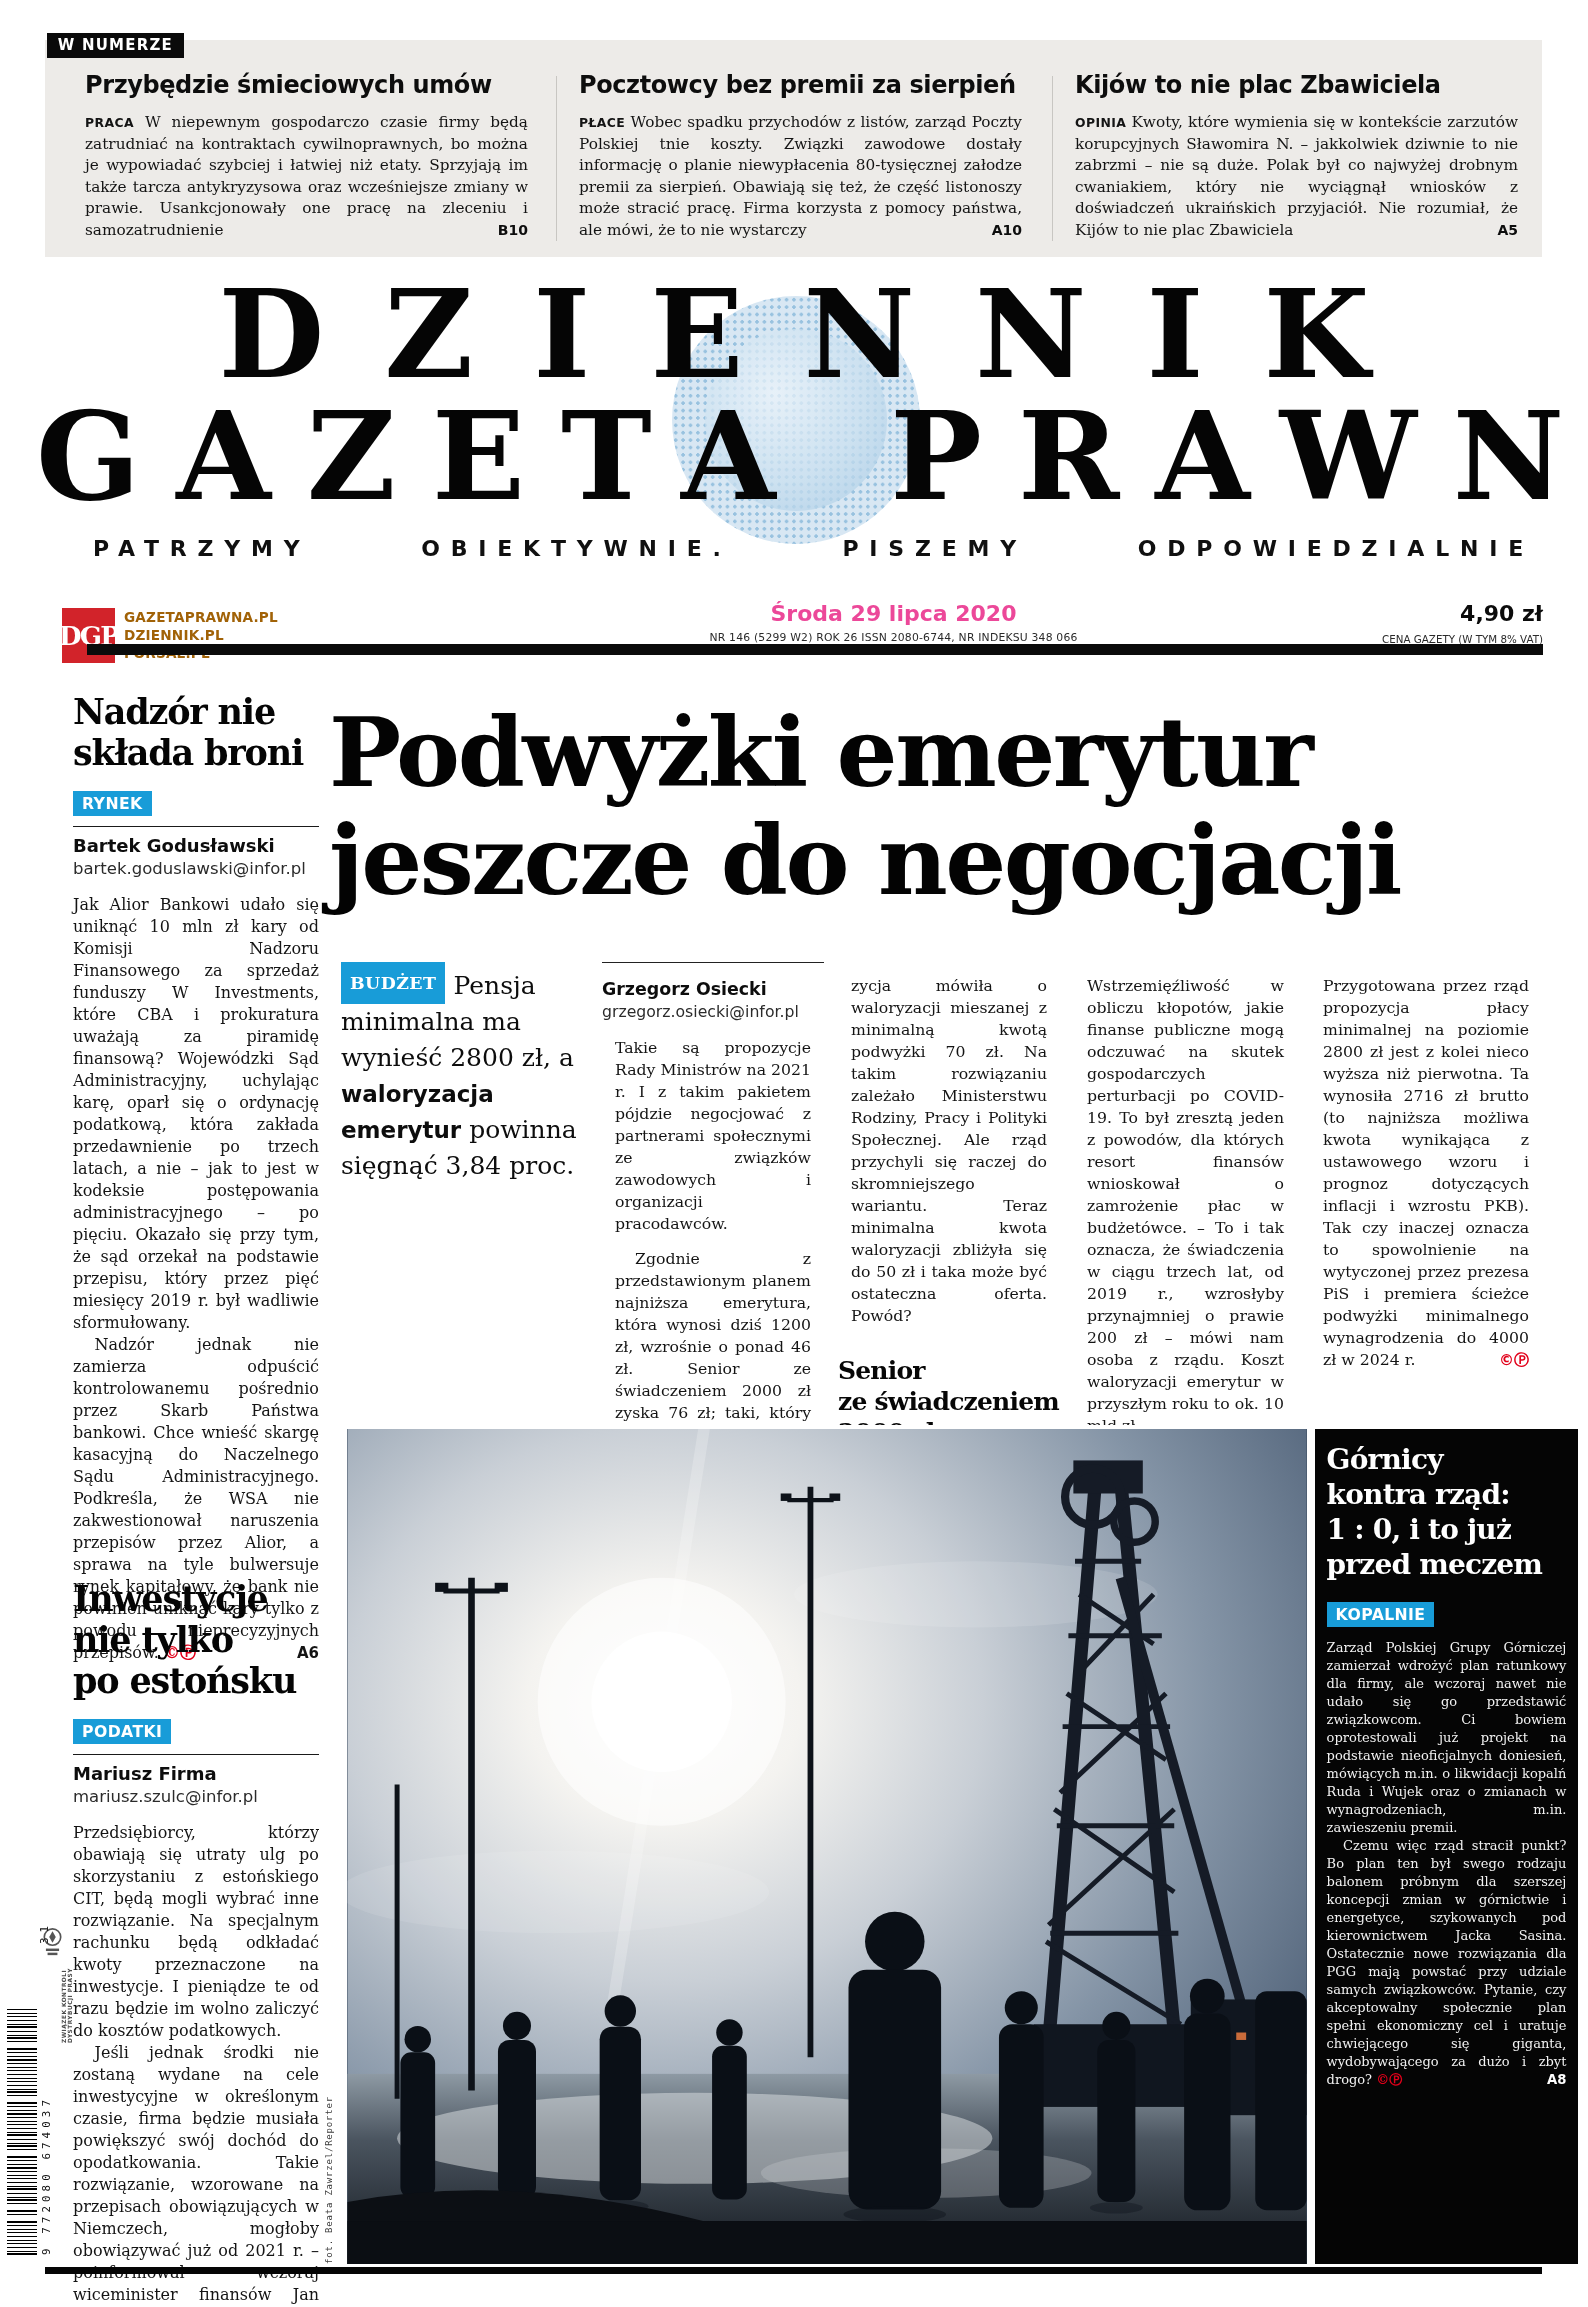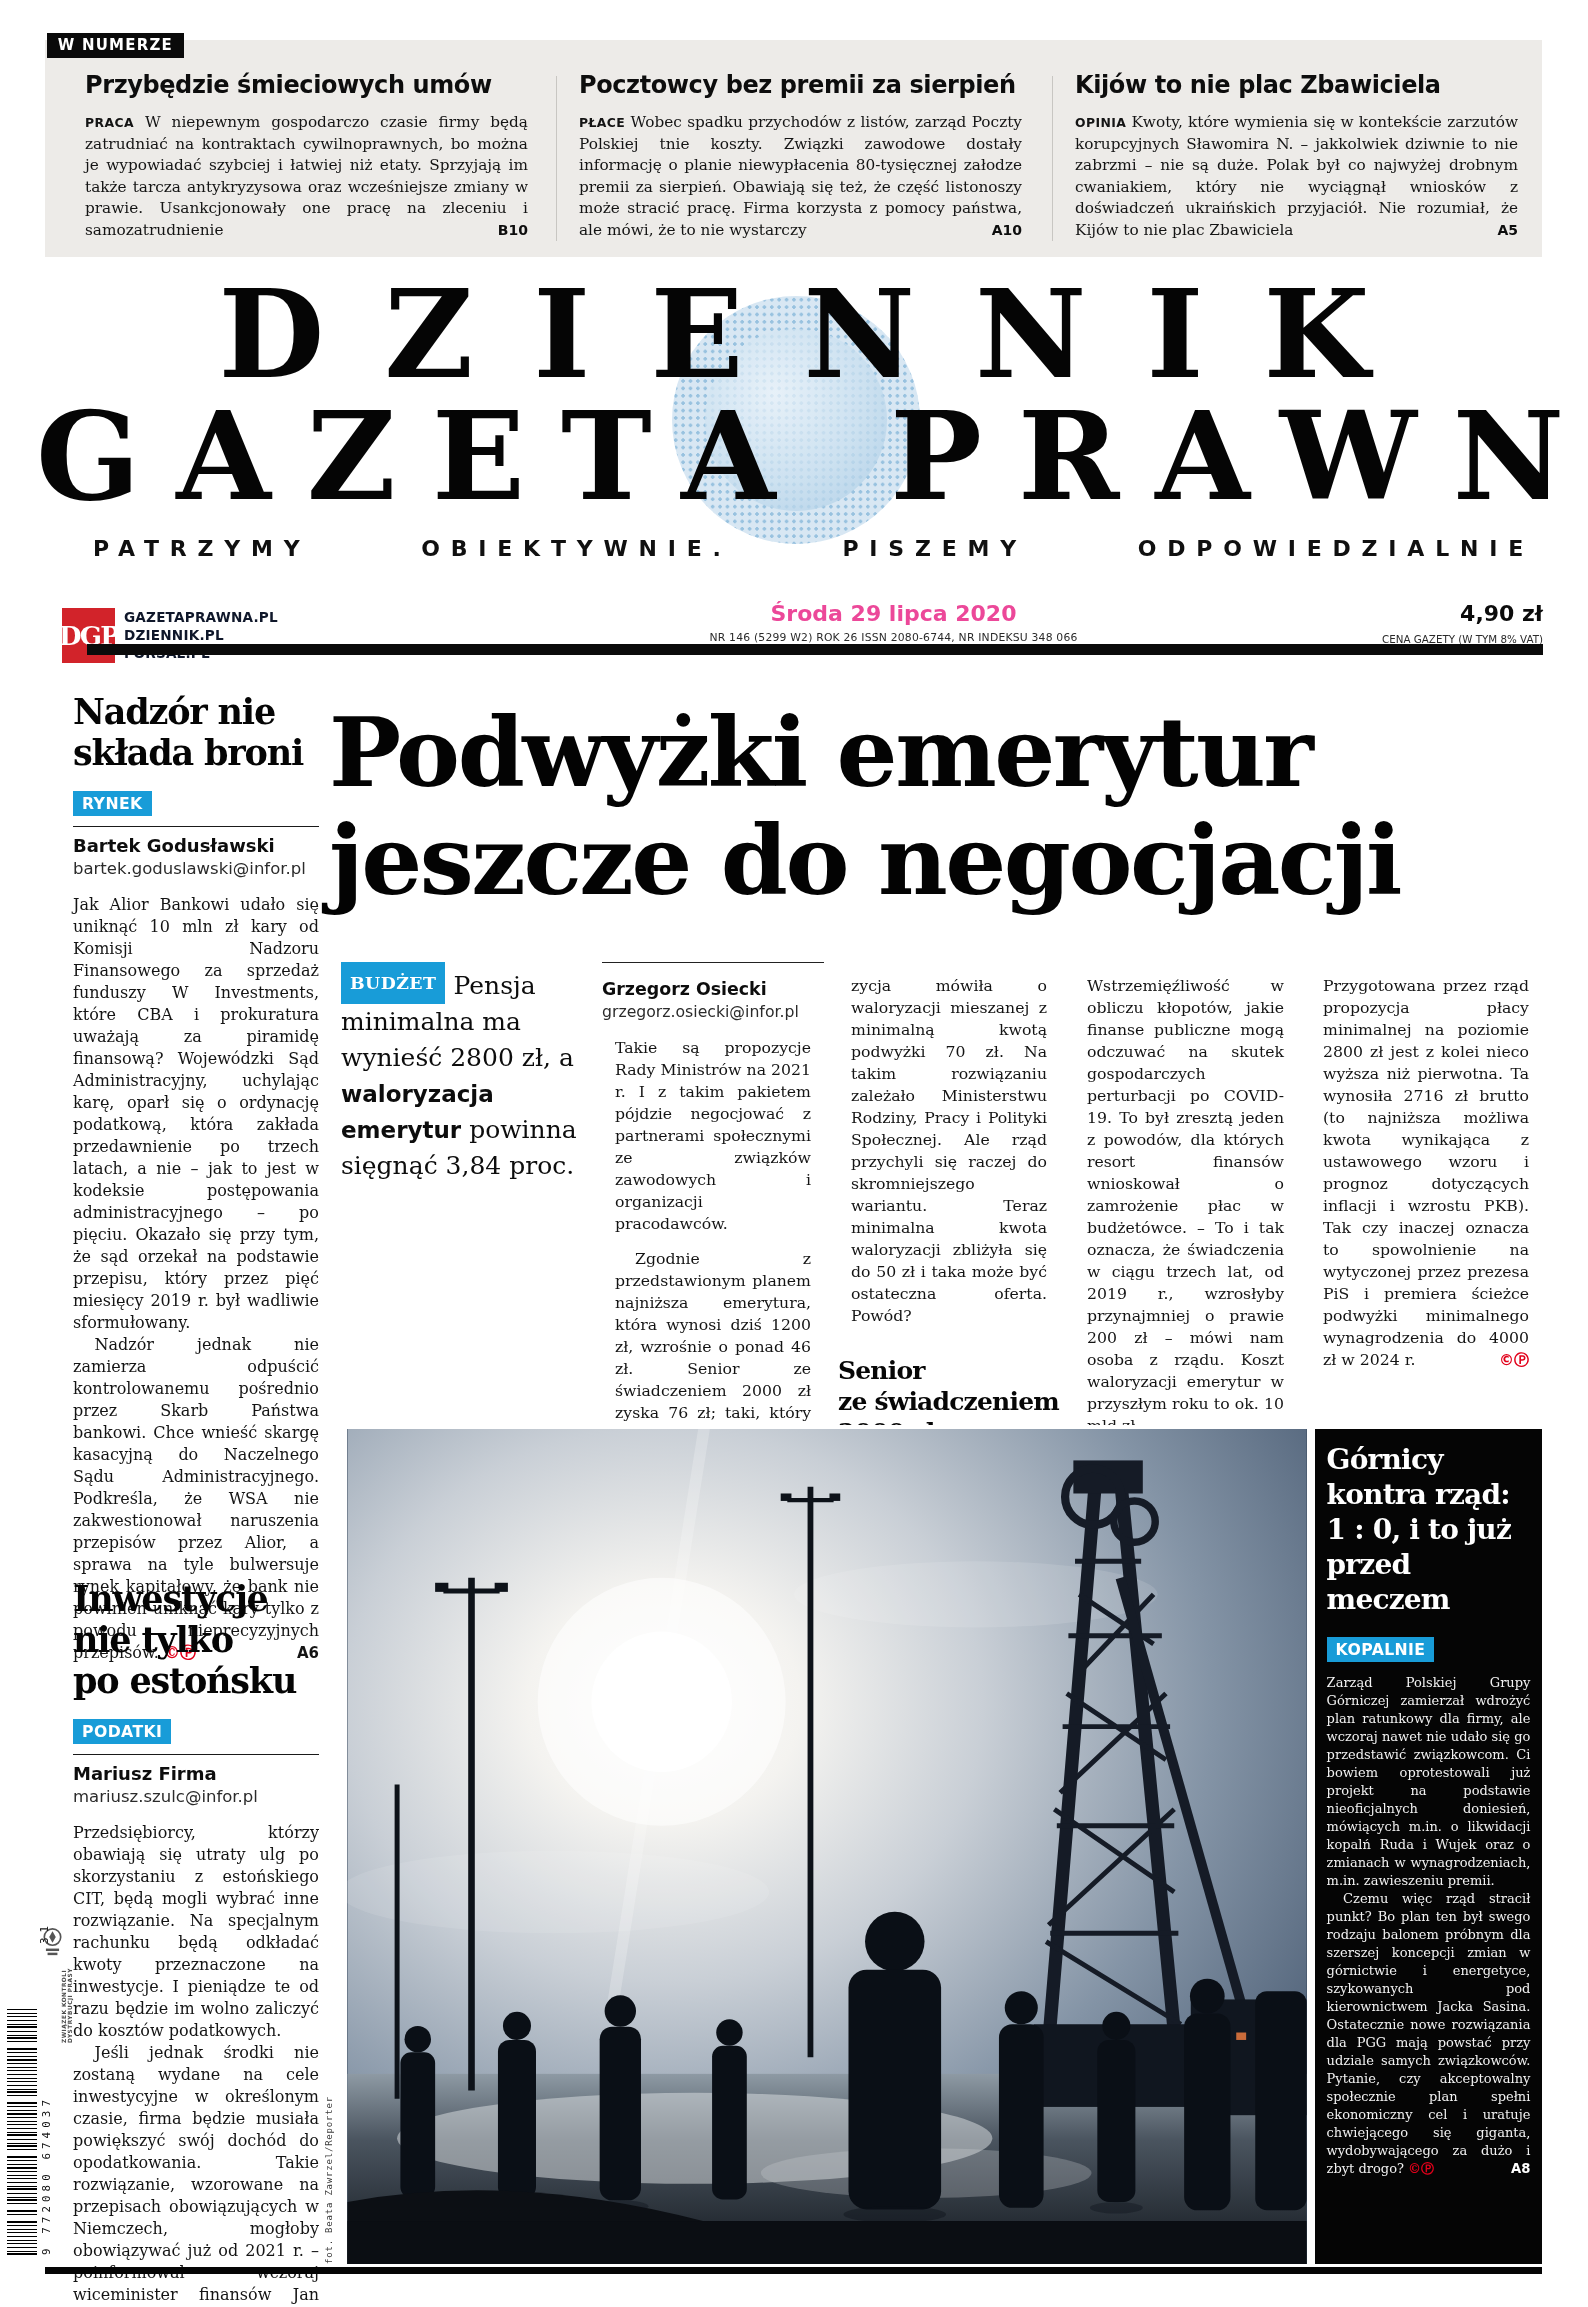--- a/index.html
+++ b/index.html
@@ -21,21 +21,21 @@
     background-image:radial-gradient(#7fb3d8 1.5px, rgba(127,179,216,0) 1.8px);
     background-size:7.4px 7.4px;opacity:.8;z-index:1;}
   .globe-core{position:absolute;left:33px;top:33px;width:182px;height:182px;border-radius:50%;background:radial-gradient(circle at 38% 35%, #e8f2fa 0%, #bcd8ec 55%, #8fbcdd 100%);opacity:.75;}
   .mast{position:absolute;left:0;width:1588px;text-align:center;font-family:"DejaVu Serif",serif;font-weight:bold;color:#050505;white-space:nowrap;z-index:2;}
   .mast1{top:273px;font-size:122px;line-height:122px;letter-spacing:60px;text-indent:60px;}
   .mast2{top:395px;font-size:122px;line-height:122px;letter-spacing:36px;text-indent:36px;}
   .tagline{position:absolute;left:93px;top:536px;width:1441px;display:flex;justify-content:space-between;font-weight:bold;font-size:22px;letter-spacing:10.8px;color:#101010;z-index:2;gap:28px;}
 
   
   .logo-box{position:absolute;left:62px;top:608px;width:53px;height:55px;background:#d2232a;color:#fff;display:flex;align-items:center;justify-content:center;font-family:"DejaVu Serif",serif;font-weight:bold;font-size:26px;letter-spacing:-1.7px;}
-  .sites{position:absolute;left:124px;top:608px;font-weight:bold;font-size:13.6px;line-height:18px;letter-spacing:0.2px;color:#0f172a;}
+  .sites{position:absolute;left:124px;top:608px;font-weight:bold;font-size:13.6px;line-height:18px;letter-spacing:0.2px;color:#a16207;}
   .date-block{position:absolute;left:604px;top:601px;width:579px;text-align:center;}
   .date-main{font-weight:bold;font-size:22px;color:#ec4899;}
   .issue-info{font-size:10.8px;color:#2a2a2a;margin-top:5px;letter-spacing:0.2px;}
   .price-block{position:absolute;right:45px;top:601px;text-align:right;}
   .price-main{font-weight:bold;font-size:22px;color:#0b0b0b;}
   .price-note{font-size:10.3px;color:#2a2a2a;margin-top:6.6px;}
   .bar-under{position:absolute;left:87px;top:644px;width:1456px;height:10.8px;background:#0b0b0b;}
 
   
   .badge{display:inline-block;background:#189cd8;color:#fff;font-weight:bold;font-size:15.7px;letter-spacing:0.4px;padding:2.5px 9px 3.3px;}
@@ -71,21 +71,21 @@
   .pullquote{font-family:"DejaVu Serif",serif;font-weight:bold;font-size:25px;line-height:31px;letter-spacing:-0.8px;color:#070707;margin-top:28px;white-space:pre-line;}
   .dots{width:165px;height:21.5px;margin-top:15px;
     background-image:radial-gradient(circle,#9b9b9b 1.3px, rgba(0,0,0,0) 1.6px);
     background-size:5px 5.4px;}
 
   
   .photo{position:absolute;left:347px;top:1429px;width:960px;height:835px;overflow:hidden;background:#3a4a5e;}
   .photo-credit{position:absolute;left:324px;top:2264px;width:240px;transform:rotate(-90deg);transform-origin:0 0;font-family:"DejaVu Sans Mono",monospace;font-size:9px;letter-spacing:0.8px;color:#3a3a3a;}
 
   
-  .blackbox{position:absolute;left:1315px;top:1429px;width:227px;height:835px;background:#050505;color:#fff;box-sizing:border-box;padding:13.2px 11.6px;overflow:hidden;}
+  .blackbox{position:absolute;left:1315px;top:1429px;width:263px;height:835px;background:#050505;color:#fff;box-sizing:border-box;padding:13.2px 11.6px;overflow:hidden;}
   .bb-head{font-family:"DejaVu Serif",serif;font-weight:bold;font-size:28px;line-height:35px;letter-spacing:-0.8px;color:#fff;white-space:pre-line;margin:0;}
   .bb-badge-row{margin:20px 0 11.6px;}
   .blackbox p{font-family:"DejaVu Serif",serif;font-size:13px;line-height:18px;text-align:justify;color:#f2f2f2;margin:0;}
   .blackbox p + p{text-indent:16.5px;}
   .blackbox .endref{color:#fff;font-size:13.2px;}
 
   
   .bottom-bar{position:absolute;left:45px;top:2267px;width:1497px;height:7.4px;background:#050505;}
 
   

